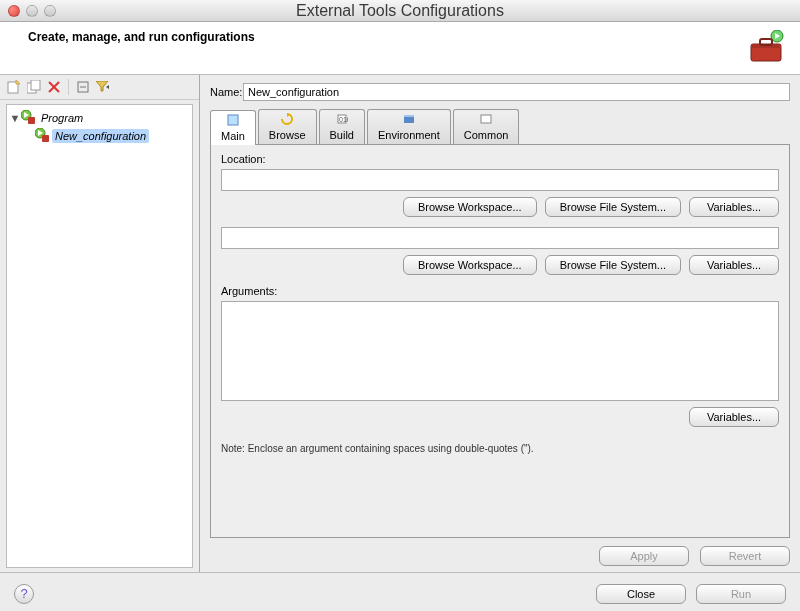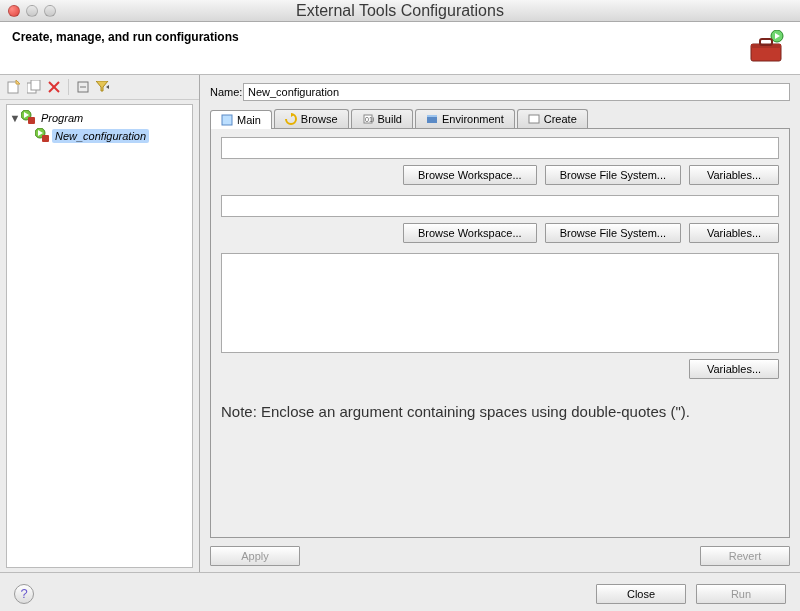--- a/index.html
+++ b/index.html
@@ -26,21 +26,21 @@
 .tl-min   { background: linear-gradient(#e8e8e8,#c8c8c8); }
 .tl-zoom  { background: linear-gradient(#e8e8e8,#c8c8c8); }
 .titlebar .title { position: absolute; left: 0; right: 0; text-align: center; font-size: 16px; color:#3a3a3a; pointer-events:none; }
 
 .header-area {
   background: #fff;
   border-bottom: 1px solid #bbb;
   padding: 8px 12px 10px 12px;
   display: flex;
 }
-.header-text { flex: 1; }
+.header-text { flex: 1; margin-left: 16px; }
 .header-text h1 { font-size: 12px; font-weight: bold; margin-bottom: 4px; }
 .header-text p { font-size: 11px; color: #333; }
 .header-icon { width: 42px; display:flex; align-items:flex-start; justify-content:center; }
 
 .body-split {
   display: flex;
   height: calc(611px - 22px - 50px - 42px);
 }
 .left-pane {
   width: 200px;
@@ -115,20 +115,21 @@
 .tab {
   display:flex; align-items:center; gap:4px;
   padding: 3px 10px;
   border:1px solid #999;
   border-bottom:none;
   border-radius: 3px 3px 0 0;
   background: linear-gradient(#f0f0f0,#dcdcdc);
   margin-right:2px;
   cursor:pointer;
   font-size:11px;
+  flex-direction:column;
 }
 .tab.active { background: #fff; position:relative; top:1px; }
 .tab-icon { width:12px; height:12px; display:inline-flex; align-items:center; justify-content:center; }
 
 .tab-panel {
   border:1px solid #999; border-top:none;
   background:#eee;
   padding: 8px 10px 6px 10px;
   flex:1;
   display:flex; flex-direction:column;
@@ -139,44 +140,44 @@
   background:#fff;
   border:1px solid #aaa;
   width:100%;
   height:22px;
   margin-bottom:6px;
 }
 .btn-row { display:flex; justify-content:flex-end; gap:8px; margin-bottom:10px; }
 .mac-btn {
   background: linear-gradient(#ffffff,#e2e2e2);
   border:1px solid #9a9a9a;
-  border-radius: 1px;
+  border-radius: 6px;
   padding: 3px 14px;
   font-size:11px;
   cursor:pointer;
   min-width: 110px;
   text-align:center;
 }
 .mac-btn.sm { min-width: 90px; }
 .mac-btn:disabled { color:#999; }
 
 .arguments-box {
   background:#fff;
   border:1px solid #aaa;
   width:100%;
   height:100px;
   margin-bottom:6px;
   resize:none;
   font-family:inherit;
   font-size:11px;
 }
-.note { font-size:15px; color:#333; margin-top:14px; }
+.note { font-size:10px; color:#333; margin-top:6px; }
 
 .apply-row {
-  display:flex; justify-content:space-between; gap:26px;
+  display:flex; justify-content:flex-end; gap:11px;
   padding: 8px 0 2px 0;
 }
 .footer {
   height:42px;
   border-top:1px solid #bbb;
   display:flex;
   align-items:center;
   padding: 0 14px;
 }
 .footer .spacer { flex:1; }
@@ -322,39 +323,41 @@
             </svg>
         </span>
         <span>Environment</span>
       </div>
       <div class="tab">
         <span class="tab-icon">
           <svg width="12" height="12">
               <rect x="1" y="2" width="10" height="8" fill="#fff" stroke="#888"></rect>
             </svg>
         </span>
-        <span>Create</span>
+        <span>Common</span>
       </div>
     </div>
 
     <div class="tab-panel">
+      <div class="group-label">Location:</div>
       <input class="field-box" value="" style="">
       <div class="btn-row">
         <button class="mac-btn">Browse Workspace...</button>
         <button class="mac-btn">Browse File System...</button>
         <button class="mac-btn sm">Variables...</button>
       </div>
 
       <input class="field-box" value="" style="">
       <div class="btn-row">
         <button class="mac-btn">Browse Workspace...</button>
         <button class="mac-btn">Browse File System...</button>
         <button class="mac-btn sm">Variables...</button>
       </div>
 
+      <div class="group-label">Arguments:</div>
       <textarea class="arguments-box" style=""></textarea>
       <div class="btn-row">
         <button class="mac-btn sm">Variables...</button>
       </div>
       <div class="note">Note: Enclose an argument containing spaces using double-quotes (").</div>
     </div>
 
     <div class="apply-row">
       <button class="mac-btn sm" disabled="">Apply</button>
       <button class="mac-btn sm" disabled="">Revert</button>

